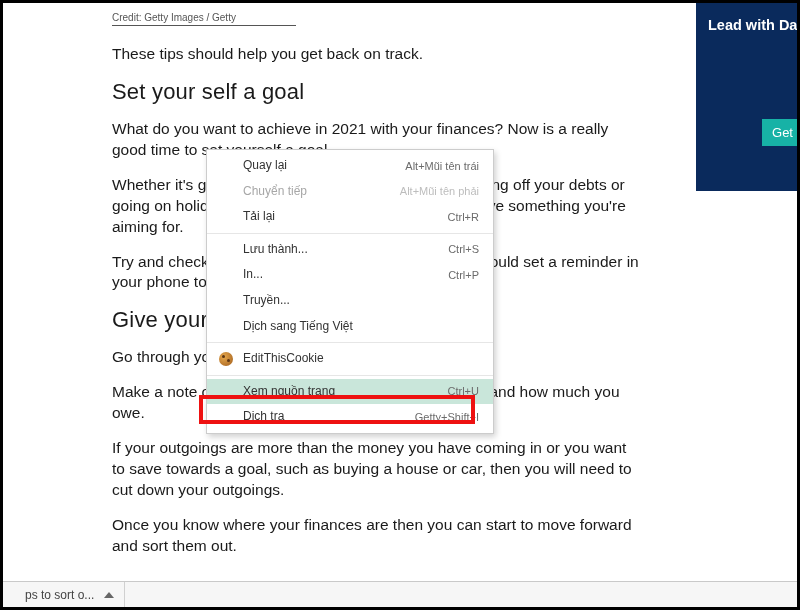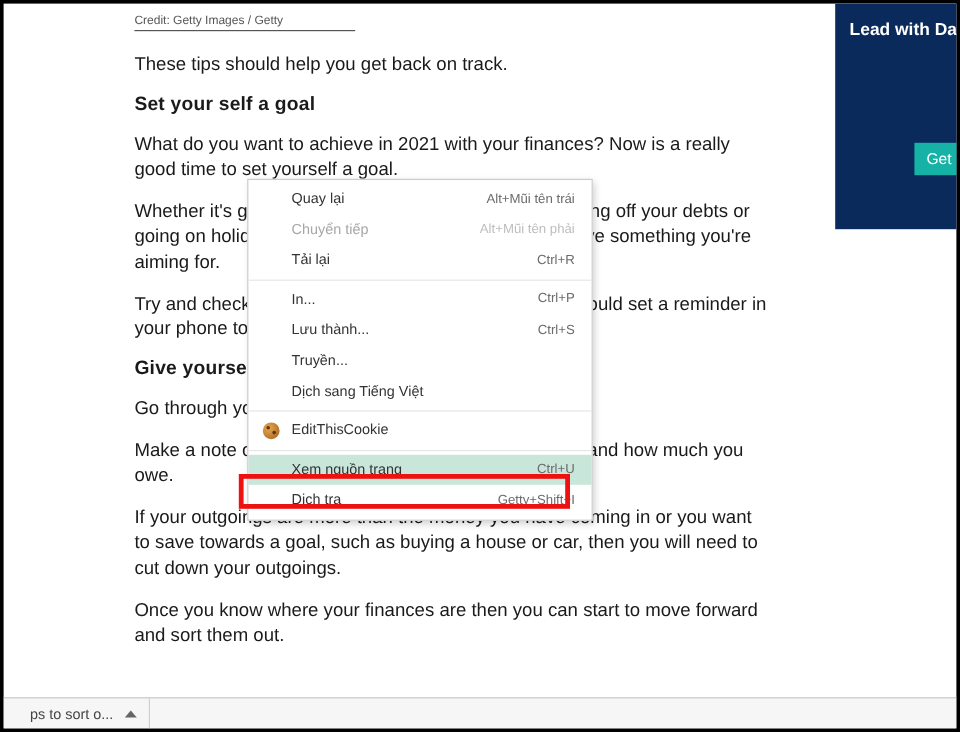--- a/index.html
+++ b/index.html
@@ -27,22 +27,22 @@
     display: inline-block;
     margin-bottom: 4px;
     padding: 0 60px 2px 0;
   }
   .article p {
     font-size: 15.5px;
     line-height: 1.35;
     margin: 14px 0;
   }
   .article h2 {
-    font-size: 16px;
-    font-weight: 700;
+    font-size: 22px;
+    font-weight: 400;
     margin: 14px 0;
     letter-spacing: 0.2px;
   }
   .sidebar-ad {
     position: absolute;
     right: -3px;
     top: 0;
     width: 104px;
     height: 188px;
     background: #0a2a5c;
@@ -182,26 +182,26 @@
   <div class="item disabled">
     <span>Chuyển tiếp</span>
     <span class="shortcut">Alt+Mũi tên phải</span>
   </div>
   <div class="item">
     <span>Tải lại</span>
     <span class="shortcut">Ctrl+R</span>
   </div>
   <hr>
   <div class="item">
+    <span>Lưu thành...</span>
+    <span class="shortcut">Ctrl+S</span>
+  </div>
+  <div class="item">
     <span>In...</span>
     <span class="shortcut">Ctrl+P</span>
-  </div>
-  <div class="item">
-    <span>Lưu thành...</span>
-    <span class="shortcut">Ctrl+S</span>
   </div>
   <div class="item">
     <span>Truyền...</span>
   </div>
   <div class="item">
     <span>Dịch sang Tiếng Việt</span>
   </div>
   <hr>
   <div class="item">
     <span class="cookie-icon"></span>

